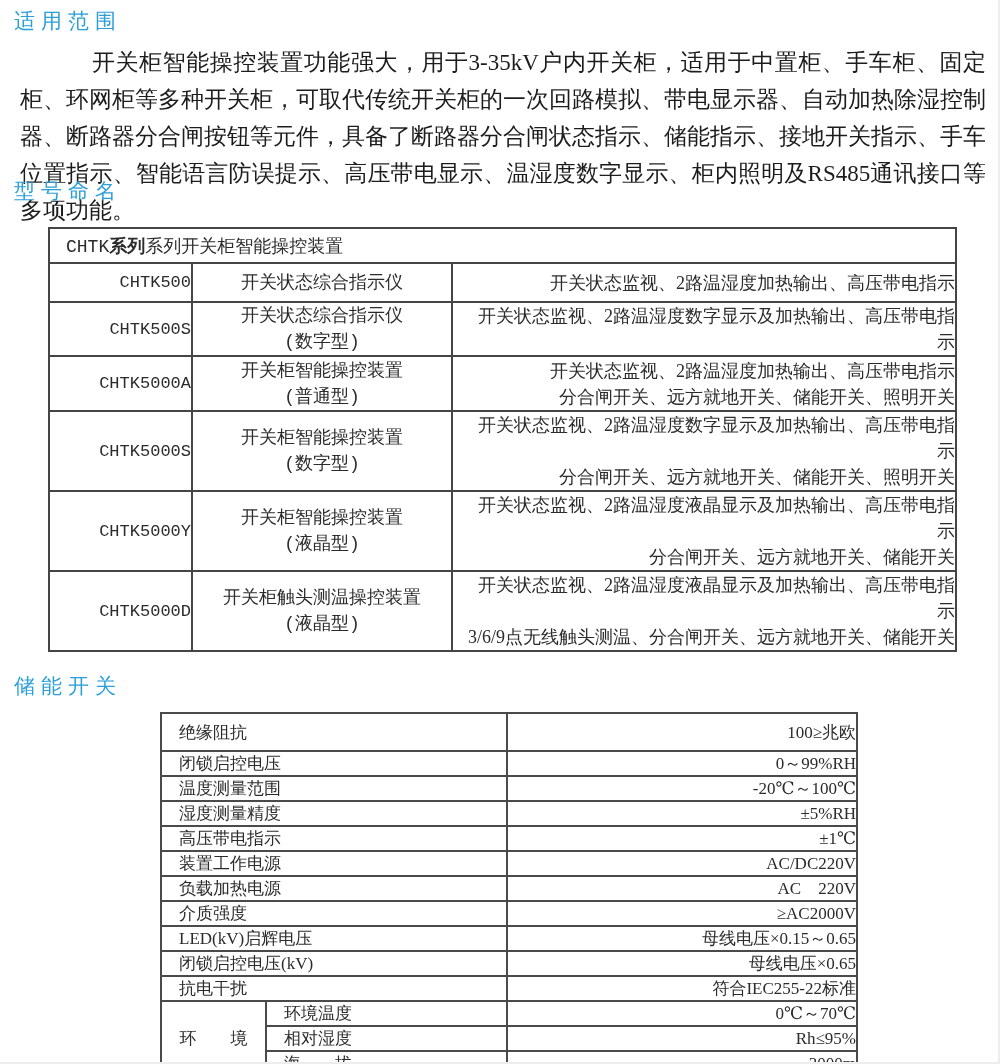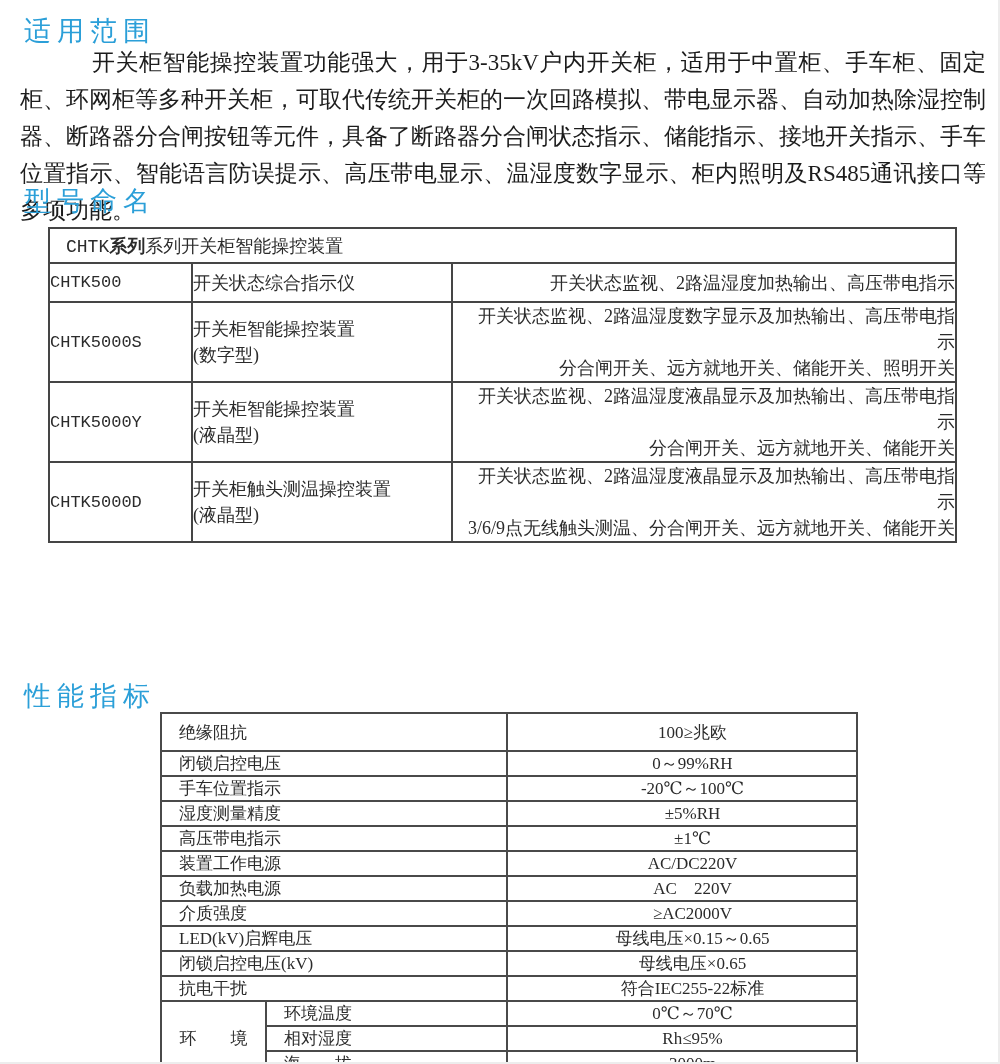--- a/index.html
+++ b/index.html
@@ -10,26 +10,26 @@
     font-family:"Liberation Serif","DejaVu Serif",serif;
     color:#232323;
     border-right:2px solid #ededed;
     border-bottom:2px solid #ededed;
     box-sizing:border-box;
     overflow:hidden;
   }
   .heading{
     position:absolute;
     left:14px;
-    font-size:27px;
+    font-size:21px;
     line-height:28px;
     letter-spacing:6px;
     color:#2b9fd8;
     font-weight:normal;
-    margin:10px;
+    margin:0;
   }
   #scope-heading{top:7px;}
   #models-heading{top:177px;}
   #specs-heading{top:672px;}
   .para{
     position:absolute;
     left:20px;top:44px;width:966px;
     font-size:23px;line-height:37px;
     text-align:justify;
     text-indent:72px;
@@ -48,30 +48,30 @@
     overflow:hidden;
   }
   .mono{font-family:"Liberation Mono","DejaVu Sans Mono",monospace;}
   .series-bold{font-family:"Liberation Sans",sans-serif;font-weight:bold;}
 
   
   #model-table{left:48px;top:227px;width:907px;font-size:18px;color:#2b2b2b;border:2px solid #3a3a3a;}
   #model-table td{border:2px solid #454545;}
   #model-table .series-cell{text-align:left;padding-left:16px;}
   #model-table .hdr{text-align:center;}
-  #model-table .model-cell{text-align:left;font-size:17px;}
-  #model-table .name-cell{}
+  #model-table .model-cell{text-align:right;font-size:17px;}
+  #model-table .name-cell{text-align:center;font-family:Liberation Mono, monospace;}
   #model-table .func-cell{text-align:right;padding-left:8px;}
   .cell-line{display:block;line-height:26px;}
 
   
   #spec-table{left:160px;top:712px;width:696px;font-size:17px;color:#2b2b2b;border:2px solid #3a3a3a;}
   #spec-table td{border:2px solid #4a4a4a;}
   #spec-table .label-cell{text-align:left;padding-left:17px;}
-  #spec-table .value-cell{text-align:center;padding-left:21px;}
+  #spec-table .value-cell{text-align:right;padding-left:21px;}
   #spec-table .env-cell{text-align:center;}
 </style>
 </head>
 <body>
 
 <h2 class="heading" id="scope-heading">适用范围</h2>
 
 <p class="para">开关柜智能操控装置功能强大，用于3-35kV户内开关柜，适用于中置柜、手车柜、固定柜、环网柜等多种开关柜，可取代传统开关柜的一次回路模拟、带电显示器、自动加热除湿控制器、断路器分合闸按钮等元件，具备了断路器分合闸状态指示、储能指示、接地开关指示、手车位置指示、智能语言防误提示、高压带电显示、温湿度数字显示、柜内照明及RS485通讯接口等多项功能。</p>
 
 <h2 class="heading" id="models-heading">型号命名</h2>
@@ -90,20 +90,41 @@
   </tr>
   <tr style="height:39px">
     <td class="model-cell mono">CHTK500</td>
     <td class="name-cell">
       <span class="cell-line">开关状态综合指示仪</span>
     </td>
     <td class="func-cell">
       <span class="cell-line">开关状态监视、2路温湿度加热输出、高压带电指示</span>
     </td>
   </tr>
+  <tr style="height:53px">
+    <td class="model-cell mono">CHTK500S</td>
+    <td class="name-cell">
+      <span class="cell-line">开关状态综合指示仪</span>
+      <span class="cell-line">(数字型)</span>
+    </td>
+    <td class="func-cell">
+      <span class="cell-line">开关状态监视、2路温湿度数字显示及加热输出、高压带电指示</span>
+    </td>
+  </tr>
+  <tr style="height:55px">
+    <td class="model-cell mono">CHTK5000A</td>
+    <td class="name-cell">
+      <span class="cell-line">开关柜智能操控装置</span>
+      <span class="cell-line">(普通型)</span>
+    </td>
+    <td class="func-cell">
+      <span class="cell-line">开关状态监视、2路温湿度加热输出、高压带电指示</span>
+      <span class="cell-line">分合闸开关、远方就地开关、储能开关、照明开关</span>
+    </td>
+  </tr>
   <tr style="height:55px">
     <td class="model-cell mono">CHTK5000S</td>
     <td class="name-cell">
       <span class="cell-line">开关柜智能操控装置</span>
       <span class="cell-line">(数字型)</span>
     </td>
     <td class="func-cell">
       <span class="cell-line">开关状态监视、2路温湿度数字显示及加热输出、高压带电指示</span>
       <span class="cell-line">分合闸开关、远方就地开关、储能开关、照明开关</span>
     </td>
@@ -126,39 +147,39 @@
       <span class="cell-line">(液晶型)</span>
     </td>
     <td class="func-cell">
       <span class="cell-line">开关状态监视、2路温湿度液晶显示及加热输出、高压带电指示</span>
       <span class="cell-line">3/6/9点无线触头测温、分合闸开关、远方就地开关、储能开关</span>
     </td>
   </tr>
 </tbody>
   </table>
 
-<h2 class="heading" id="specs-heading">性能指标</h2>
+<h2 class="heading" id="specs-heading">储能开关</h2>
 
 <table id="spec-table">
   <colgroup>
     <col style="width:105px">
       <col style="width:241px">
       <col style="width:350px">
   </colgroup>
   <tbody>
       <tr style="height:38px">
     <td class="label-cell" colspan="2">绝缘阻抗</td>
     <td class="value-cell">100≥兆欧</td>
   </tr>
   <tr style="height:24px">
     <td class="label-cell" colspan="2">闭锁启控电压</td>
     <td class="value-cell">0～99%RH</td>
   </tr>
   <tr style="height:24px">
-    <td class="label-cell" colspan="2">手车位置指示</td>
+    <td class="label-cell" colspan="2">温度测量范围</td>
     <td class="value-cell">-20℃～100℃</td>
   </tr>
   <tr style="height:24px">
     <td class="label-cell" colspan="2">湿度测量精度</td>
     <td class="value-cell">±5%RH</td>
   </tr>
   <tr style="height:24px">
     <td class="label-cell" colspan="2">高压带电指示</td>
     <td class="value-cell">±1℃</td>
   </tr>

